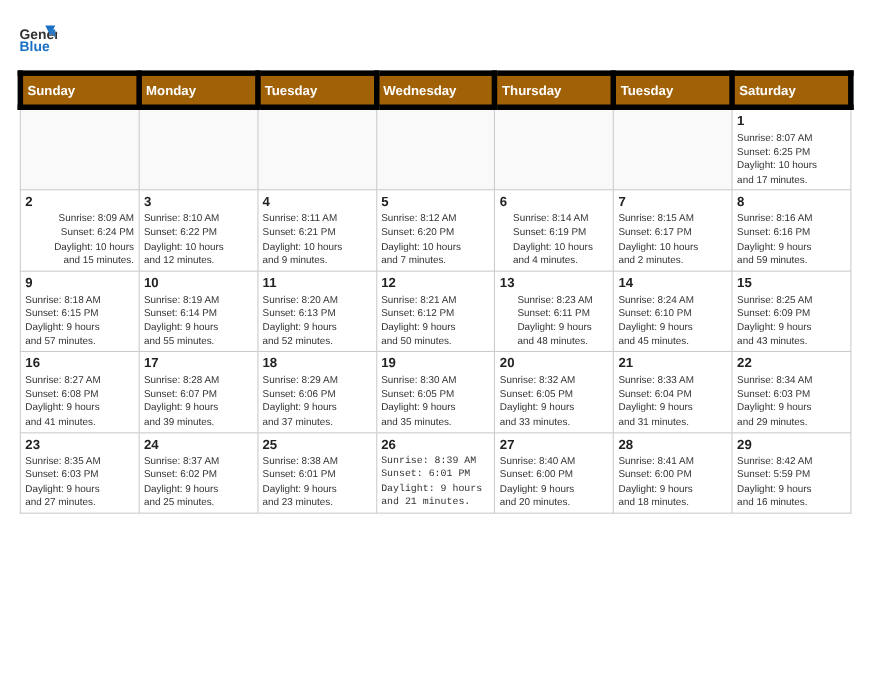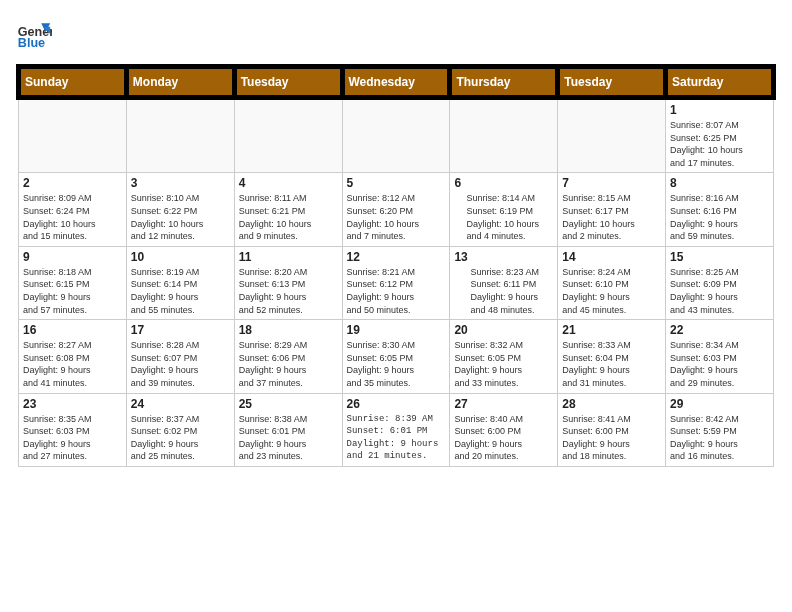--- a/index.html
+++ b/index.html
@@ -122,21 +122,21 @@
           <span class="day-number">1</span>
           <div class="day-info" style="white-space: pre-line;">Sunrise: 8:07 AM
 Sunset: 6:25 PM
 Daylight: 10 hours
 and 17 minutes.</div>
         </td>
       </tr>
       <tr>
         <td>
           <span class="day-number">2</span>
-          <div class="day-info" style="white-space: pre-line;">Sunrise: 8:09 AM
+          <div class="day-info" style="white-space: pre-line; text-align: right;">Sunrise: 8:09 AM
 Sunset: 6:24 PM
 Daylight: 10 hours
 and 15 minutes.</div>
         </td>
         <td>
           <span class="day-number">3</span>
           <div class="day-info" style="white-space: pre-line;">Sunrise: 8:10 AM
 Sunset: 6:22 PM
 Daylight: 10 hours
 and 12 minutes.</div>

